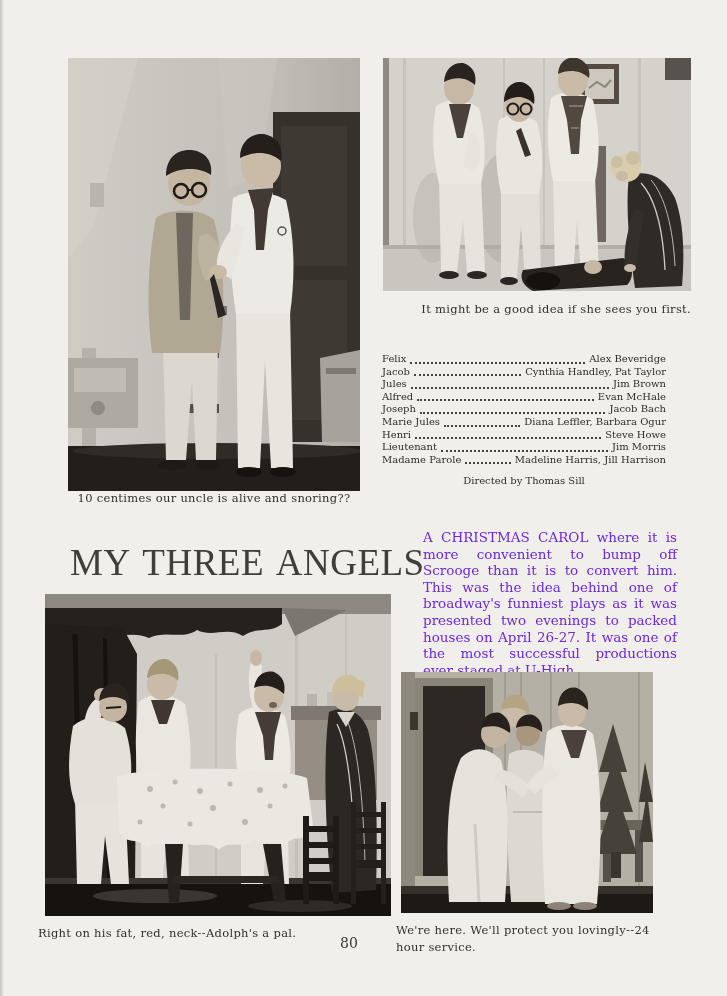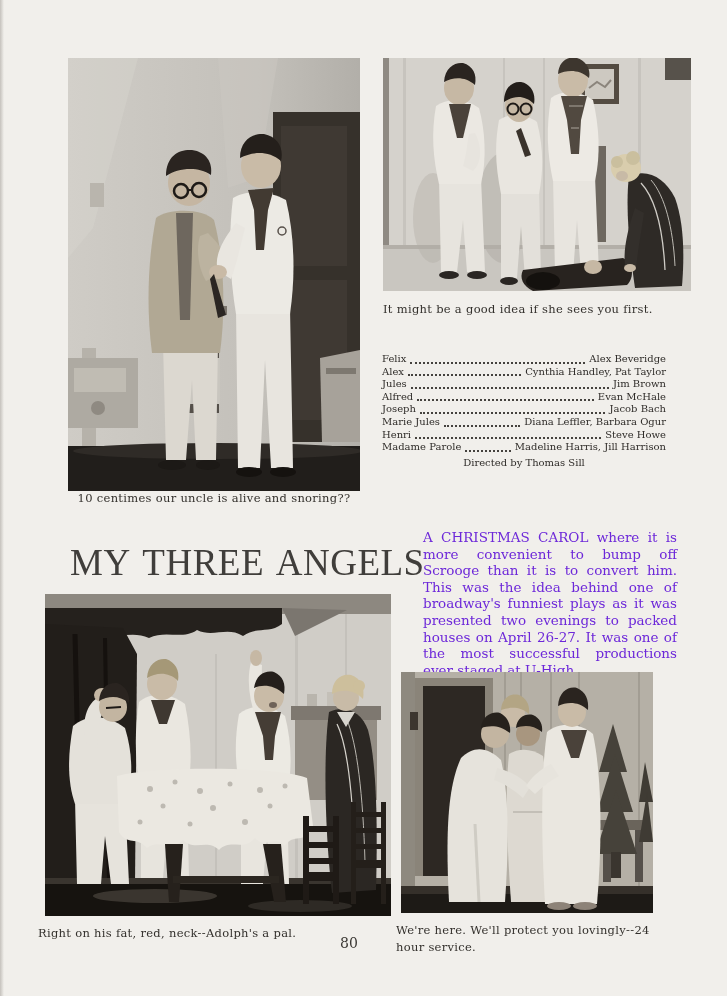--- a/index.html
+++ b/index.html
@@ -11,30 +11,30 @@
   .scan-edge{position:absolute;left:0;top:0;width:4px;height:996px;
     background:linear-gradient(to right,#8f8a83,rgba(143,138,131,0));opacity:.45;}
   figure.photo{position:absolute;margin:0;padding:0;}
   figure.photo svg{display:block;width:100%;height:100%;}
   .p1{left:68px;top:58px;width:292px;height:433px;}
   .p2{left:383px;top:58px;width:308px;height:233px;}
   .p3{left:45px;top:594px;width:346px;height:322px;}
   .p4{left:401px;top:672px;width:252px;height:241px;}
 
   .caption{position:absolute;font-size:11.5px;letter-spacing:.3px;color:#33302c;line-height:14px;}
-  .cap-tr{left:383px;top:302px;width:308px;text-align:left;}
+  .cap-tr{left:383px;top:302px;width:308px;text-align:right;}
   .cap-tl{left:68px;top:491px;width:292px;text-align:center;}
   .cap-bl{left:38px;top:926px;width:346px;text-align:left;}
   .cap-br{left:396px;top:922px;width:272px;line-height:16.5px;text-align:left;}
   .pageno{position:absolute;left:340px;top:935px;font-size:14px;color:#3a3733;}
 
   .cast{position:absolute;left:382px;top:353px;width:284px;font-size:10px;color:#2f2c29;}
   .cast-row{display:flex;align-items:flex-end;line-height:12.6px;white-space:nowrap;}
   .cast-leader{flex:1 1 auto;margin:0 4px 2px 4px;min-width:10px;border-bottom:2px dotted #45423e;}
-  .directed{text-align:center;line-height:13px;margin-top:2px;}
+  .directed{text-align:center;line-height:13px;margin-top:8px;}
 
   .title{position:absolute;left:62px;top:533px;width:345px;margin:8px;
     font-family:"Liberation Serif", serif;font-weight:400;font-size:37px;
     letter-spacing:.5px;word-spacing:4px;color:#403e3b;white-space:nowrap;}
 
   .article{position:absolute;left:411px;top:517px;width:254px;margin:12px;
     font-size:13.5px;line-height:16.6px;text-align:justify;color:#6d28d9;}
 </style>
 </head>
 <body>
@@ -172,21 +172,21 @@
 
 <div class="caption cap-tr">It might be a good idea if she sees you first.</div>
 
 <div class="cast">
   <div class="cast-row">
       <span class="cast-role">Felix</span>
       <span class="cast-leader"></span>
       <span class="cast-name">Alex Beveridge</span>
     </div>
   <div class="cast-row">
-      <span class="cast-role">Alex</span>
+      <span class="cast-role">Jacob</span>
       <span class="cast-leader"></span>
       <span class="cast-name">Cynthia Handley, Pat Taylor</span>
     </div>
   <div class="cast-row">
       <span class="cast-role">Jules</span>
       <span class="cast-leader"></span>
       <span class="cast-name">Jim Brown</span>
     </div>
   <div class="cast-row">
       <span class="cast-role">Alfred</span>
@@ -200,20 +200,25 @@
     </div>
   <div class="cast-row">
       <span class="cast-role">Marie Jules</span>
       <span class="cast-leader"></span>
       <span class="cast-name">Diana Leffler, Barbara Ogur</span>
     </div>
   <div class="cast-row">
       <span class="cast-role">Henri</span>
       <span class="cast-leader"></span>
       <span class="cast-name">Steve Howe</span>
+    </div>
+  <div class="cast-row">
+      <span class="cast-role">Lieutenant</span>
+      <span class="cast-leader"></span>
+      <span class="cast-name">Jim Morris</span>
     </div>
   <div class="cast-row">
       <span class="cast-role">Madame Parole</span>
       <span class="cast-leader"></span>
       <span class="cast-name">Madeline Harris, Jill Harrison</span>
     </div>
   <div class="directed">Directed by Thomas Sill</div>
 </div>
 
 <div class="caption cap-tl">10 centimes our uncle is alive and snoring??</div>

